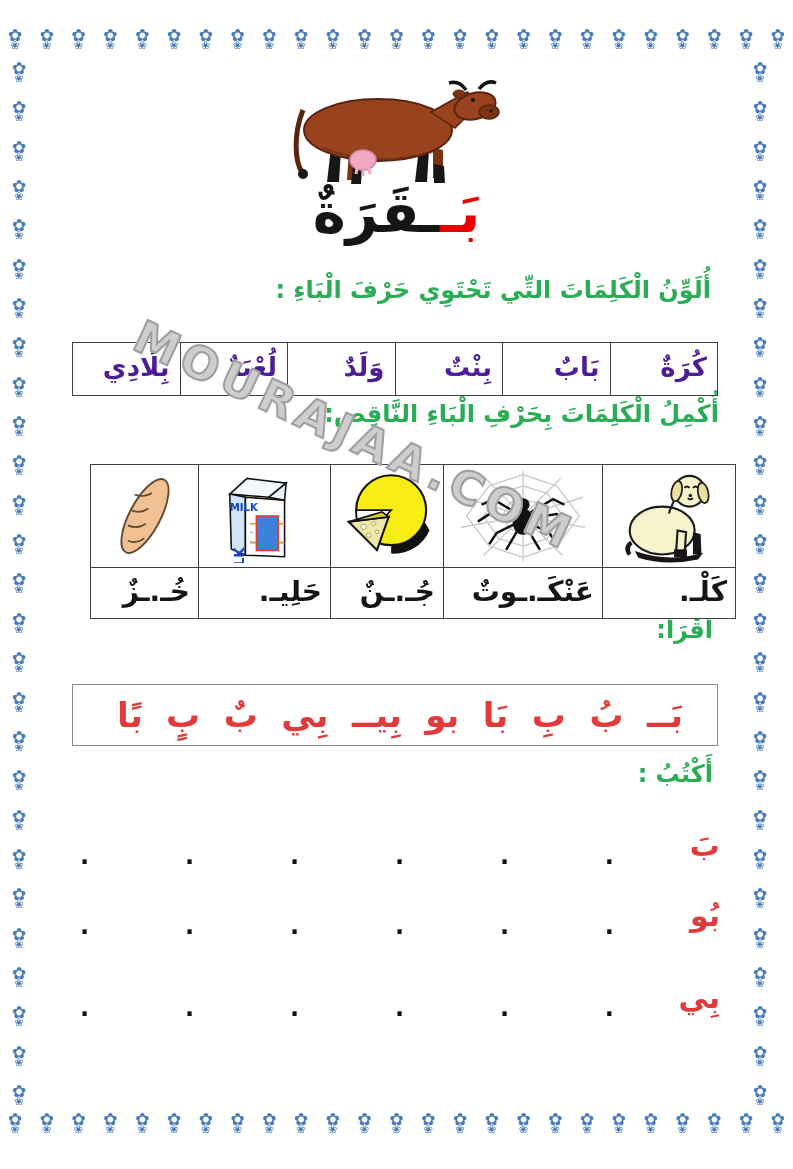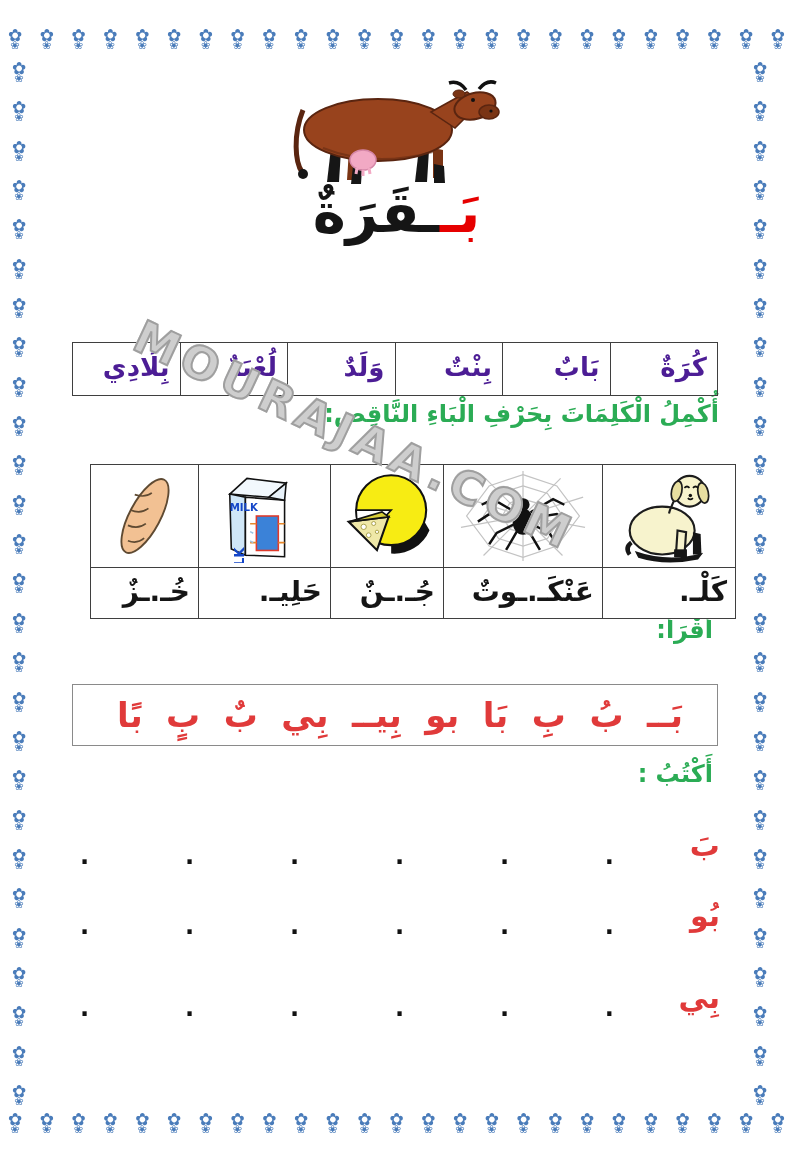--- a/index.html
+++ b/index.html
@@ -512,20 +512,21 @@
     <ellipse cx="206" cy="32" rx="10" ry="7" fill="#7a3414" stroke="#5a2510" stroke-width="1.5"></ellipse>
     <circle cx="208" cy="31" r="1.6" fill="#111"></circle>
     <circle cx="190" cy="20" r="2" fill="#111"></circle>
     <path d="M183,10 q-7,-10 -17,-7" stroke="#111" stroke-width="3.5" fill="none"></path>
     <path d="M196,9 q8,-10 17,-6" stroke="#111" stroke-width="3.5" fill="none"></path>
     <ellipse cx="176" cy="14" rx="6" ry="4" fill="#7a3414" stroke="#5a2510" stroke-width="1"></ellipse>
   </svg>
 
   <h1 class="title"><span class="t-red">بَـ</span><span class="t-black">ـقَرَةٌ</span></h1>
 
+  <div class="instr instr1">أُلَوِّنُ الْكَلِمَاتَ التِّي تَحْتَوِي حَرْفَ الْبَاءِ :</div>
 
   <table class="words-table" dir="rtl">
     <tbody>
         <tr>
       <td>كُرَةٌ</td>
       <td>بَابٌ</td>
       <td>بِنْتٌ</td>
       <td>وَلَدٌ</td>
       <td>لُعْبَةٌ</td>
       <td>بِلَادِي</td>

